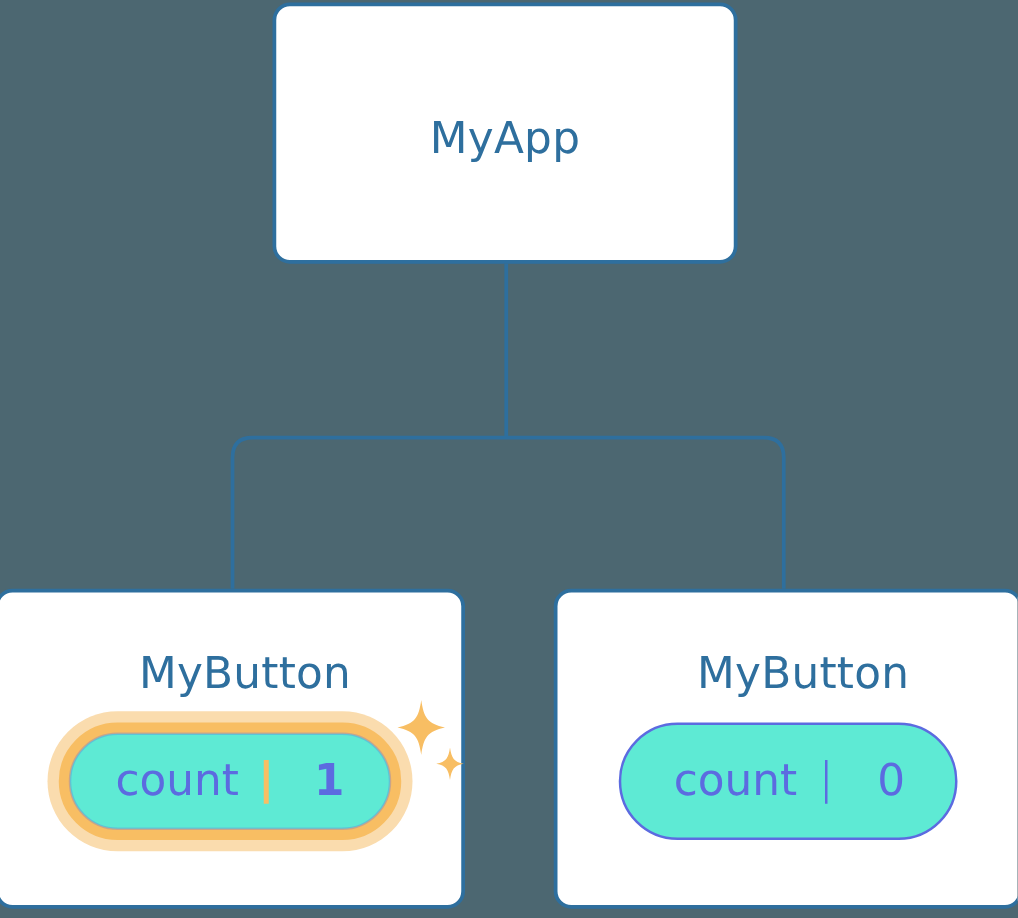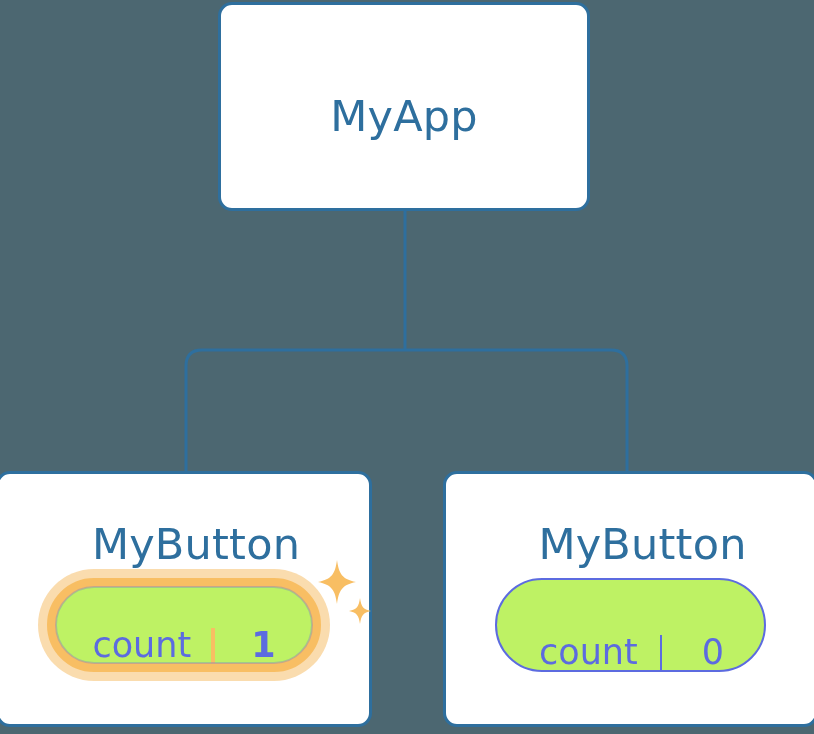--- a/index.html
+++ b/index.html
@@ -49,21 +49,21 @@
   }
   .card-right {
     left: 443px;
     top: 471px;
     width: 375px;
     height: 256px;
   }
 
   .node-title {
     color: #2E6F9E;
-    font-size: 43px;
+    font-size: 35px;
     font-weight: 400;
     text-align: center;
     letter-spacing: 0.2px;
     white-space: nowrap;
   }
   .card-root .node-title {
     position: absolute;
     left: 0;
     right: 0;
     top: 86px;
@@ -91,25 +91,25 @@
   }
   .card-right .pill-wrap {
     left: 0;
     right: 0;
     top: 104px;
   }
 
   .pill {
     position: relative;
     display: flex;
-    align-items: flex-end;
+    align-items: center;
     height: 94px;
     border-radius: 47px;
     box-sizing: border-box;
-    background: #bef264;
+    background: #5eead4;
   }
 
   
   .pill.plain {
     border: 2px solid #5C6BE0;
   }
   .pill.plain .pill-key {
     padding: 0 22px 0 42px;
   }
   .pill.plain .pill-val {

